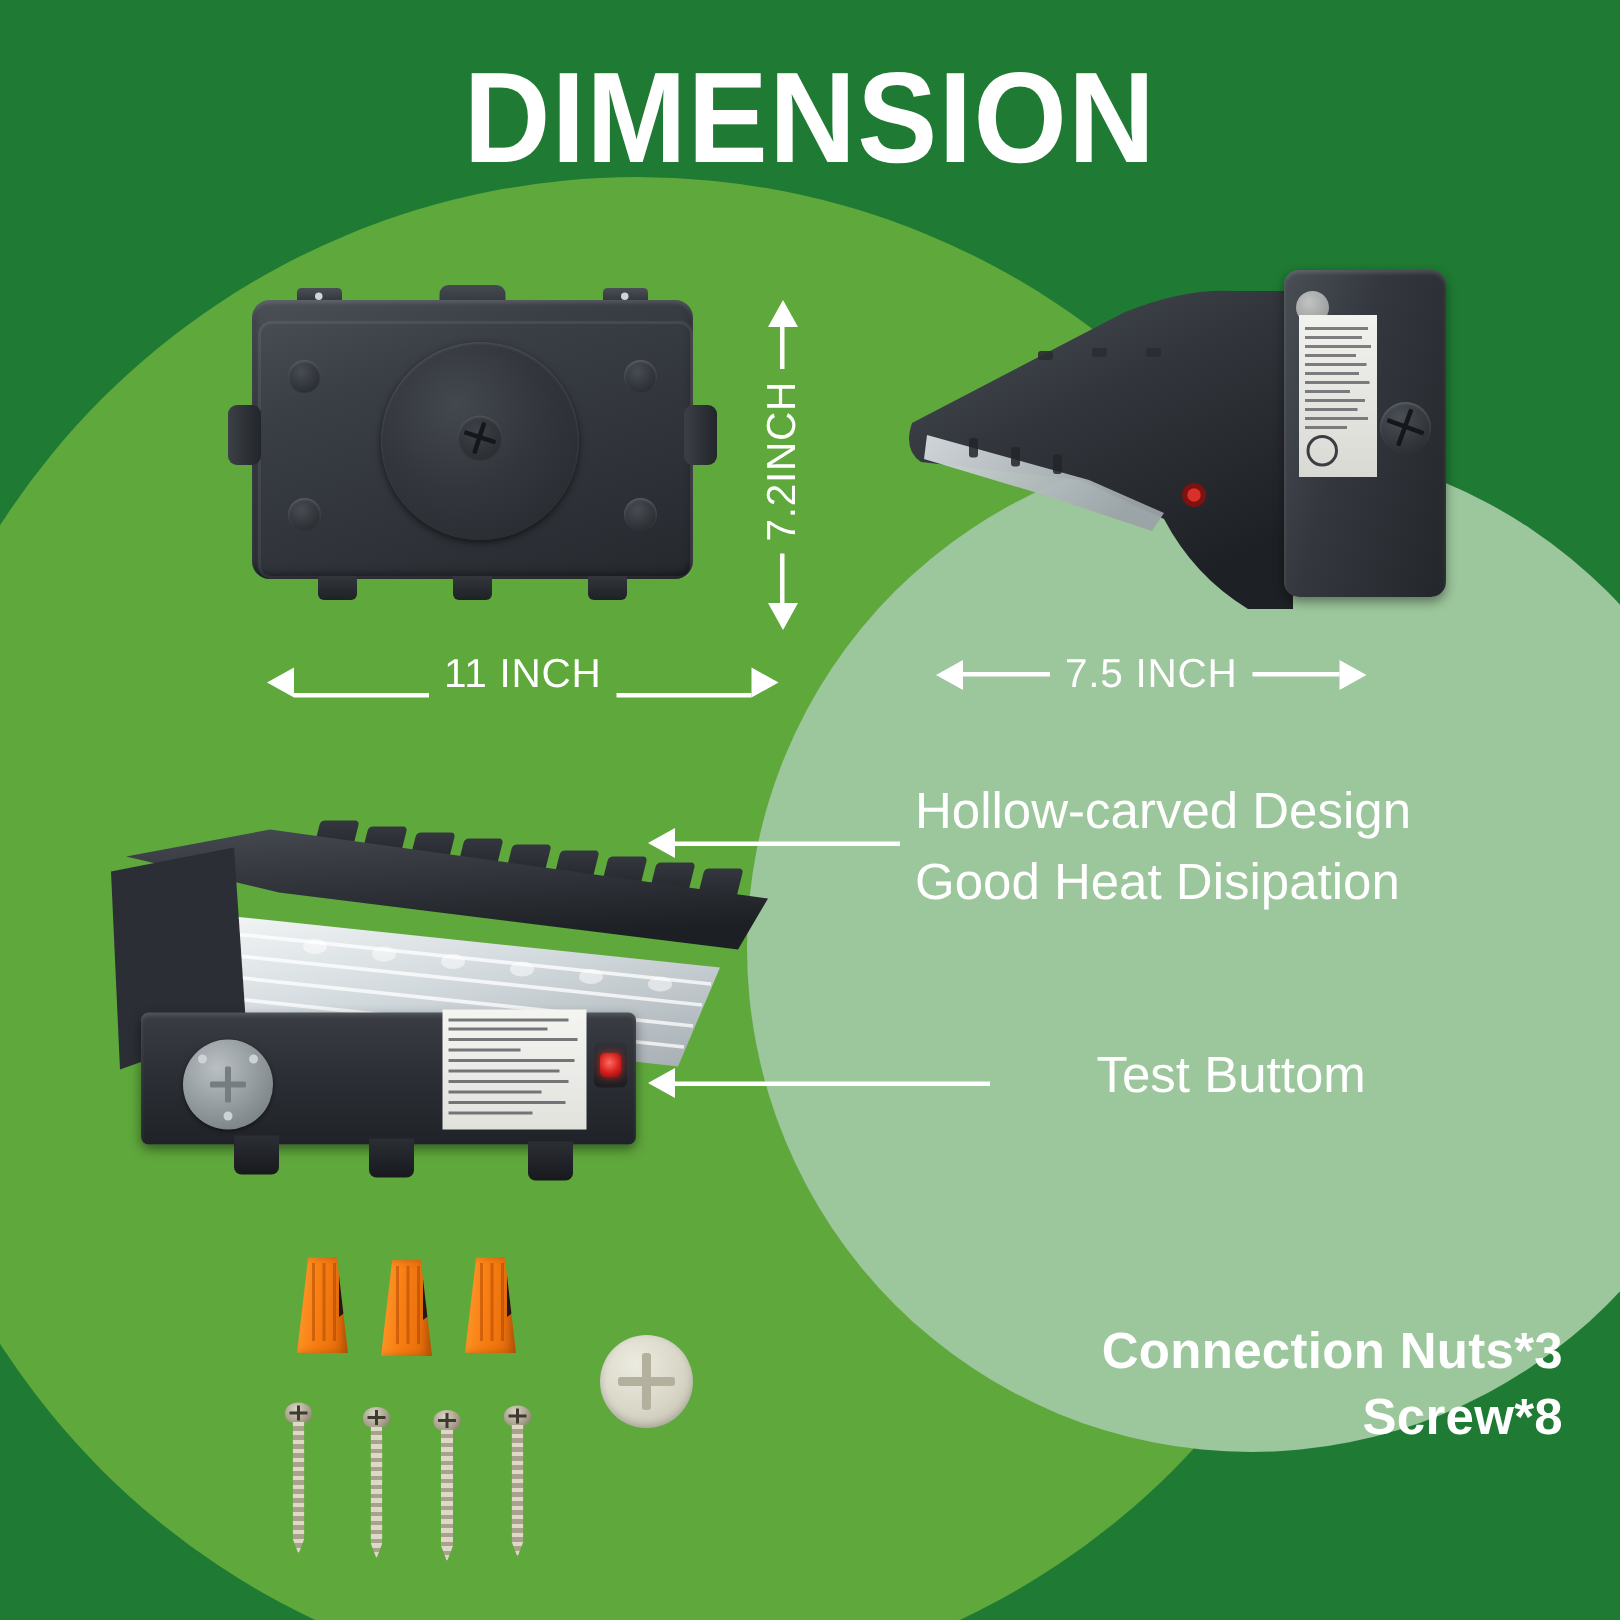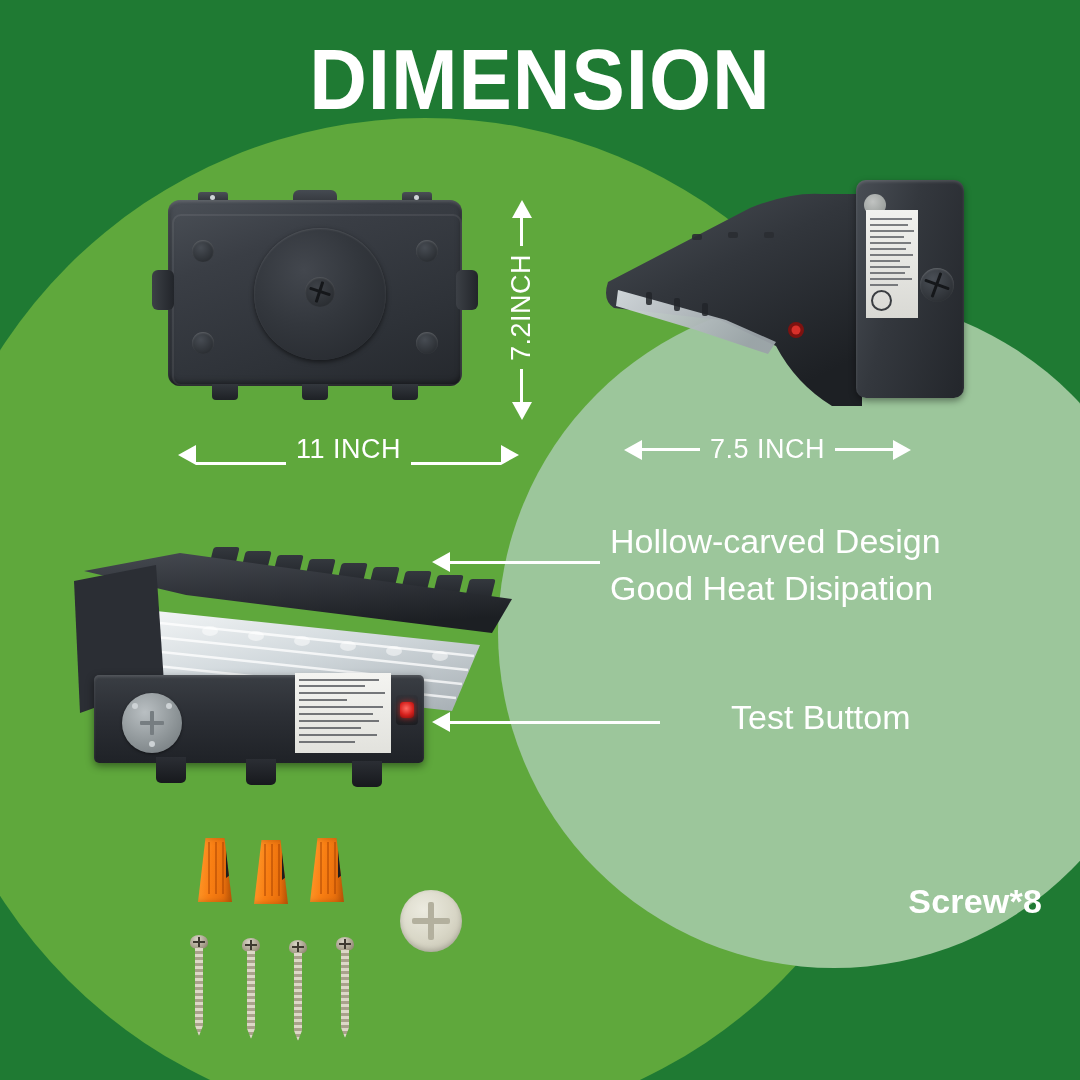--- a/index.html
+++ b/index.html
@@ -463,16 +463,17 @@
     <div>Good Heat Disipation</div>
   </div>
 
   <div class="pointer" style="left:432px;top:712px;">
     <span class="arrow-l"></span>
     <span class="shaft" style="width:210px;"></span>
   </div>
   <div class="callout-text" style="left:697px;top:694px;margin-left:34px;">Test Buttom</div>
 
   <div class="acc-labels">
+    <div>Connection Nuts*3</div>
     <div>Screw*8</div>
   </div>
 
 </div>
 
 </body></html>

